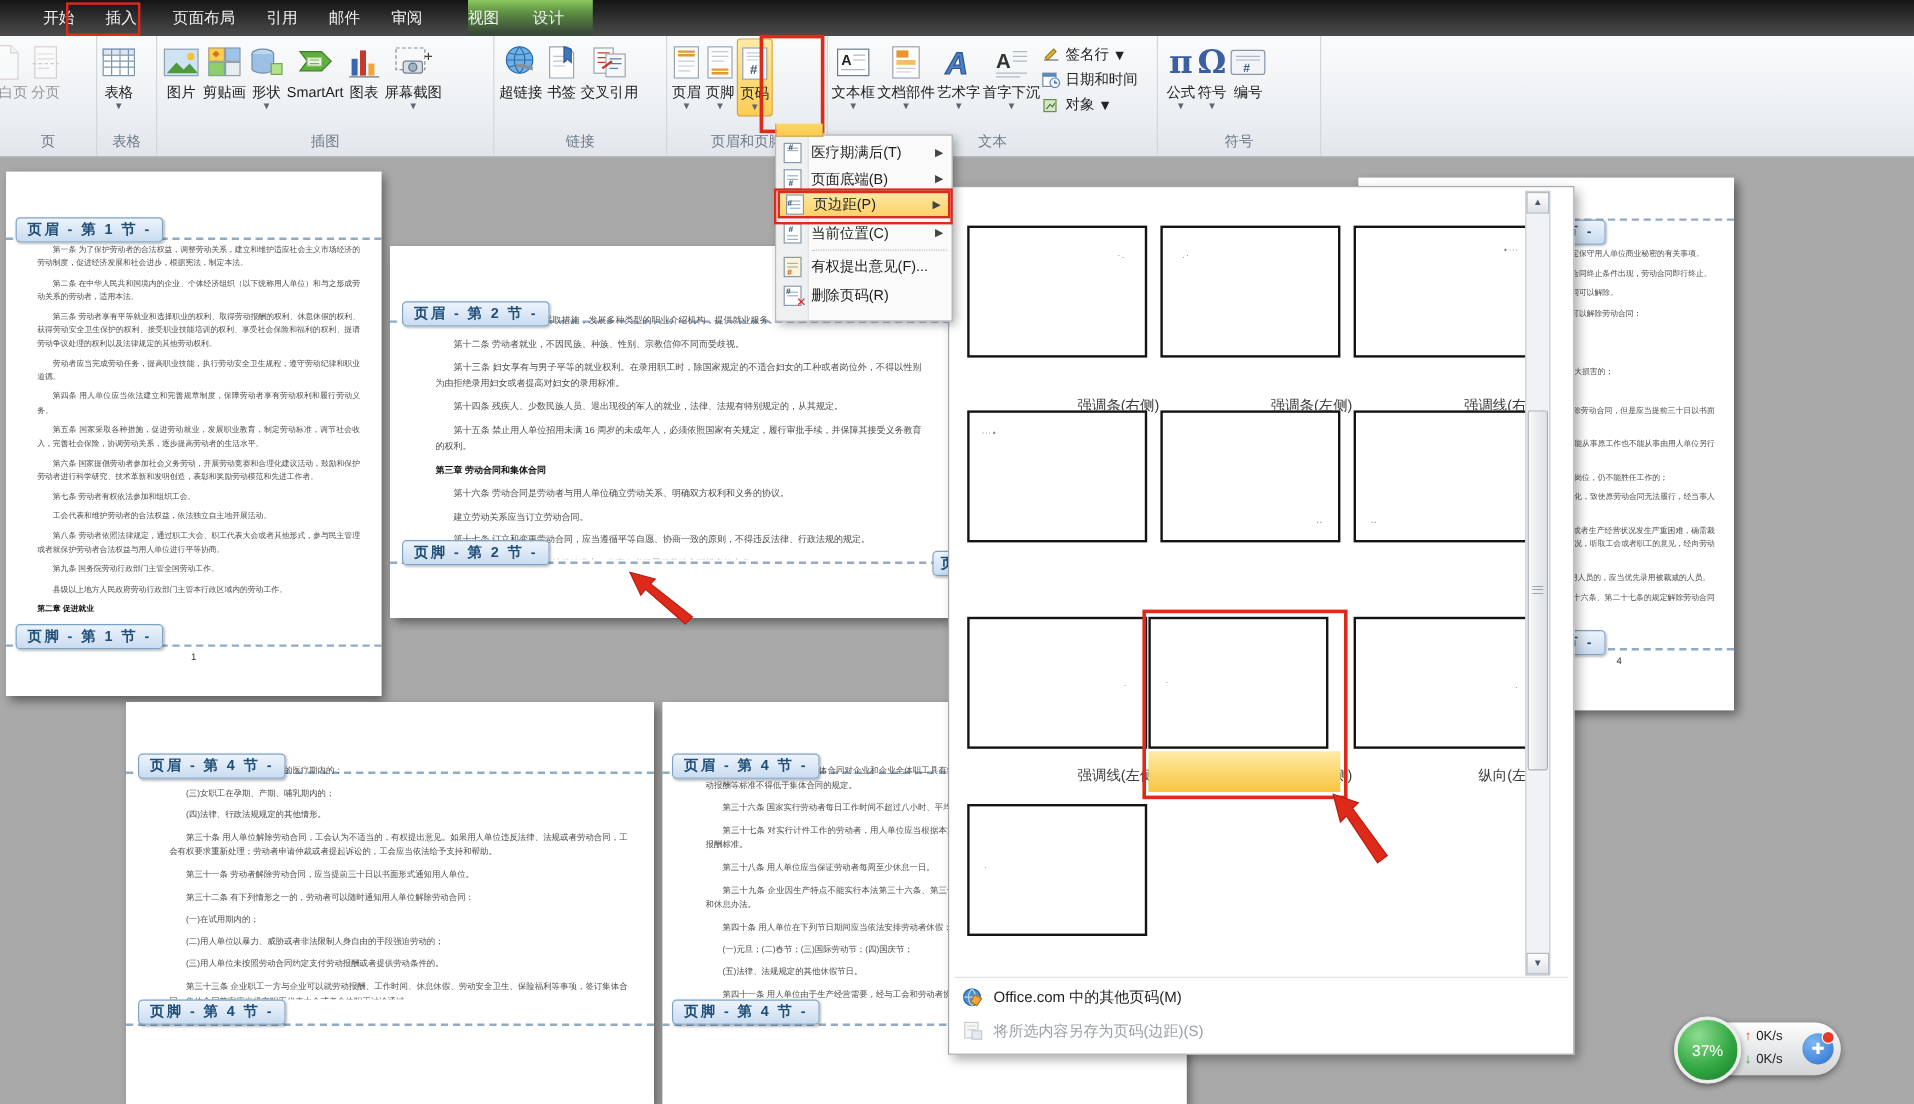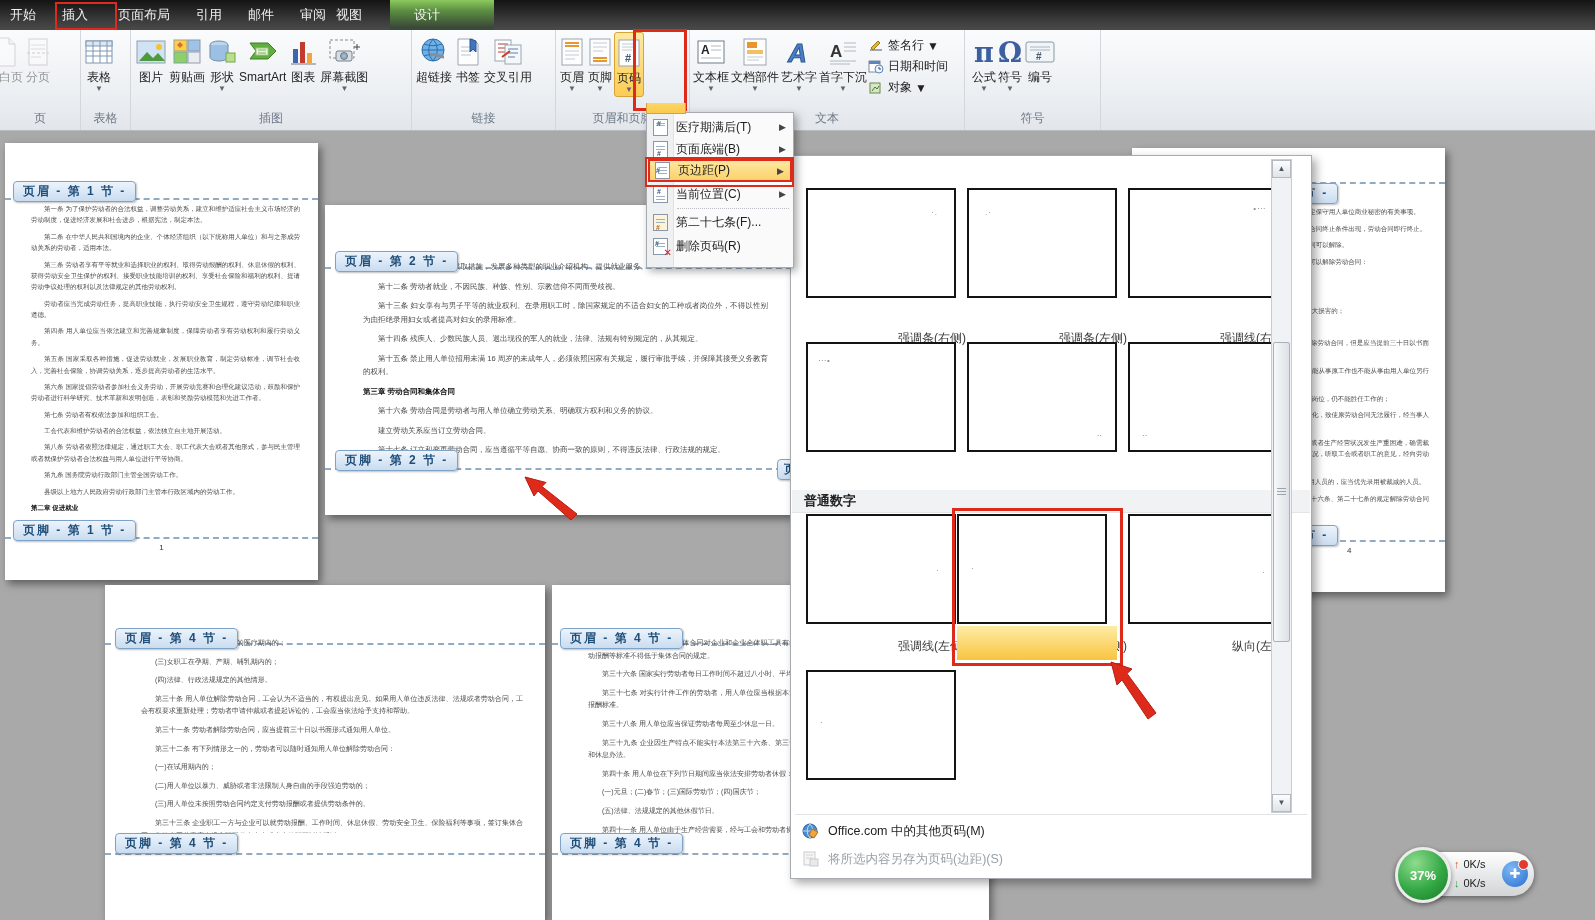--- a/index.html
+++ b/index.html
@@ -2,21 +2,21 @@
 <html><head>
 <meta charset="utf-8">
 <style>
   html,body{margin:0;padding:0;}
   body{width:1595px;height:920px;overflow:hidden;position:relative;
        font-family:"Liberation Sans","DejaVu Sans",sans-serif;background:#a9a9a9;}
   
   .tabbar{position:absolute;left:0;top:0;width:1595px;height:30px;
           background:linear-gradient(180deg,#141414,#3c3c3c 70%,#4a4a4a);z-index:20;}
   .tabbar .tab{position:absolute;top:0;height:30px;line-height:30px;color:#f1f1f1;
-          font-size:13px;text-align:left;cursor:default;}
+          font-size:13px;text-align:right;cursor:default;}
   .ctx-green{position:absolute;left:390px;top:0;width:104px;height:30px;
           background:linear-gradient(180deg,#8cc95f,#5d8f42 35%,#3a4a38 90%);}
   .anno{position:absolute;border:3px solid #dd2a1b;z-index:80;pointer-events:none;}
   
   .ribbon{position:absolute;left:0;top:30px;width:1595px;height:100px;
           background:linear-gradient(180deg,#fafbfc,#eef1f4 55%,#e2e6eb);
           border-bottom:1px solid #b7bcc3;z-index:20;}
   .rgroup{position:absolute;top:0;height:100px;border-right:1px solid #d3d7dc;overflow:hidden;}
   .rgroup .glabel{position:absolute;bottom:3px;left:0;right:0;text-align:center;
           font-size:12px;color:#6e7a88;}
@@ -90,21 +90,21 @@
   .vthumb::after{content:"";position:absolute;left:3px;right:3px;top:50%;height:7px;margin-top:-4px;
         background:repeating-linear-gradient(180deg,#9aa4ae 0 1px,transparent 1px 3px);}
   
   .rarrow{position:absolute;z-index:75;pointer-events:none;}
   
   .widget{position:absolute;left:1398px;top:852px;width:136px;height:44px;border-radius:22px;
         background:linear-gradient(180deg,#fefefe,#d2d4d6);box-shadow:0 2px 6px rgba(0,0,0,.45);z-index:90;}
   .sphere{position:absolute;left:-3px;top:-5px;width:50px;height:50px;border-radius:50%;
         background:radial-gradient(circle at 35% 26%,#8edc8e,#34a844 55%,#157a26);
         border:3px solid #ececec;box-shadow:0 2px 5px rgba(0,0,0,.45);color:#fff;font-size:13px;
-        font-weight:bold;display:flex;align-items:center;justify-content:center;}
+        font-weight:normal;display:flex;align-items:center;justify-content:center;}
   .net{position:absolute;left:56px;top:3px;font-size:11px;color:#222;line-height:19px;white-space:nowrap;}
   .net .u{color:#e0512b;font-weight:bold;margin-right:4px;}
   .net .d{color:#2f9e43;font-weight:bold;margin-right:4px;}
   .bluedot{position:absolute;right:6px;top:9px;width:26px;height:26px;border-radius:50%;
         background:radial-gradient(circle at 35% 30%,#7db8f2,#2a6fd1);color:#fff;font-size:13px;
         font-weight:bold;text-align:center;line-height:26px;}
   .bluedot::after{content:"";position:absolute;right:-1px;top:-2px;width:9px;height:9px;border-radius:50%;
         background:#e23b2e;border:1px solid #fff;}
   svg{display:block;}
 </style>
@@ -112,21 +112,21 @@
 <body>
 
 <div class="tabbar">
   <div class="ctx-green"></div>
   <div class="tab" style="left:10px;width:52px">开始</div>
   <div class="tab" style="left:62px;width:52px">插入</div>
   <div class="tab" style="left:118px;width:78px">页面布局</div>
   <div class="tab" style="left:196px;width:52px">引用</div>
   <div class="tab" style="left:248px;width:52px">邮件</div>
   <div class="tab" style="left:300px;width:52px">审阅</div>
-  <div class="tab" style="left:336px;width:52px">视图</div>
+  <div class="tab" style="left:364px;width:52px">视图</div>
   <div class="tab" style="left:414px;width:56px">设计</div>
 </div>
 <div class="anno" style="left:55px;top:2px;width:58px;height:24px;border-width:2px;"></div>
 
 <div class="ribbon">
 
   <div class="rgroup" style="left:0;width:80px">
     <div class="btnrow" style="left:-14px">
       <div class="bigbtn dim">
         <span class="ic">
@@ -585,21 +585,21 @@
   </div>
   <div class="msep" style="top:95px"></div>
   <div class="mitem" style="top:98px">
     <span class="mic">
         <span class="minipage" style="background:#fdf3d8">
           <i style="top:4px"></i>
           <i style="top:7px"></i>
         </span>
         <span class="mk-num" style="left:3px;bottom:0;color:#b5651d">#</span>
       </span>
-    <span>第二十七条(F)...</span>
+    <span>有权提出意见(F)...</span>
   </div>
   <div class="mitem" style="top:122px">
     <span class="mic">
         <span class="minipage">
           <i style="top:4px"></i>
           <i style="top:7px"></i>
         </span>
         <span class="mk-num" style="left:2px;top:2px">#</span>
         <span class="redx">✕</span>
       </span>
@@ -641,21 +641,20 @@
       </span>
     <span class="glab" style="top:296px">纵向(右侧)</span>
   </div>
   <div class="gcell" style="left:337px;top:186px">
     <span class="gbox">
         <span class="mk" style="left:12px;bottom:12px">‥</span>
       </span>
     <span class="glab" style="top:296px">纵向(左侧)</span>
   </div>
 
-  <div class="gsecbar" style="top:334px">普通数字</div>
 
   <div class="gcell" style="left:15px;top:358px">
     <span class="gbox">
         <span class="mk" style="right:14px;top:50px">·</span>
       </span>
 
   </div>
   <div class="sel-label" style="left:166px;top:470px"></div>
   <div class="gcell" style="left:166px;top:358px;z-index:57">
     <span class="gbox">

